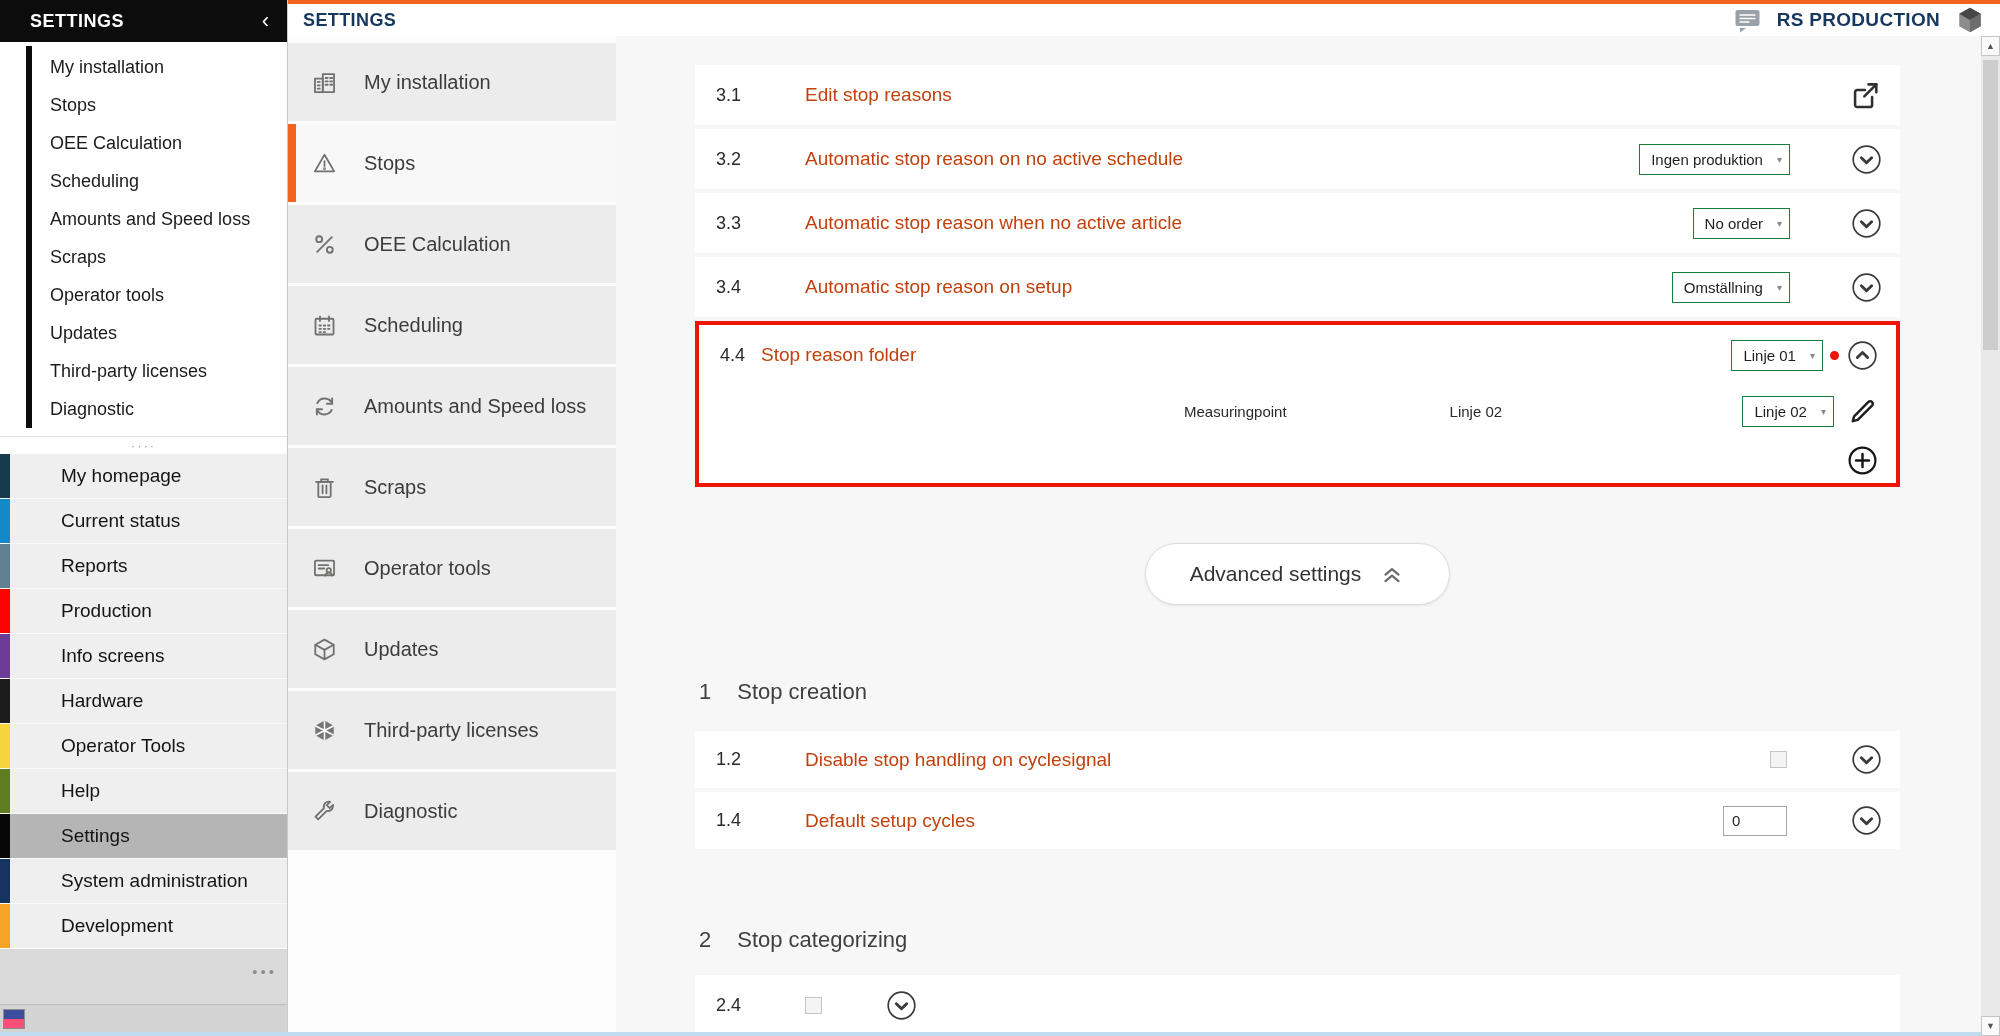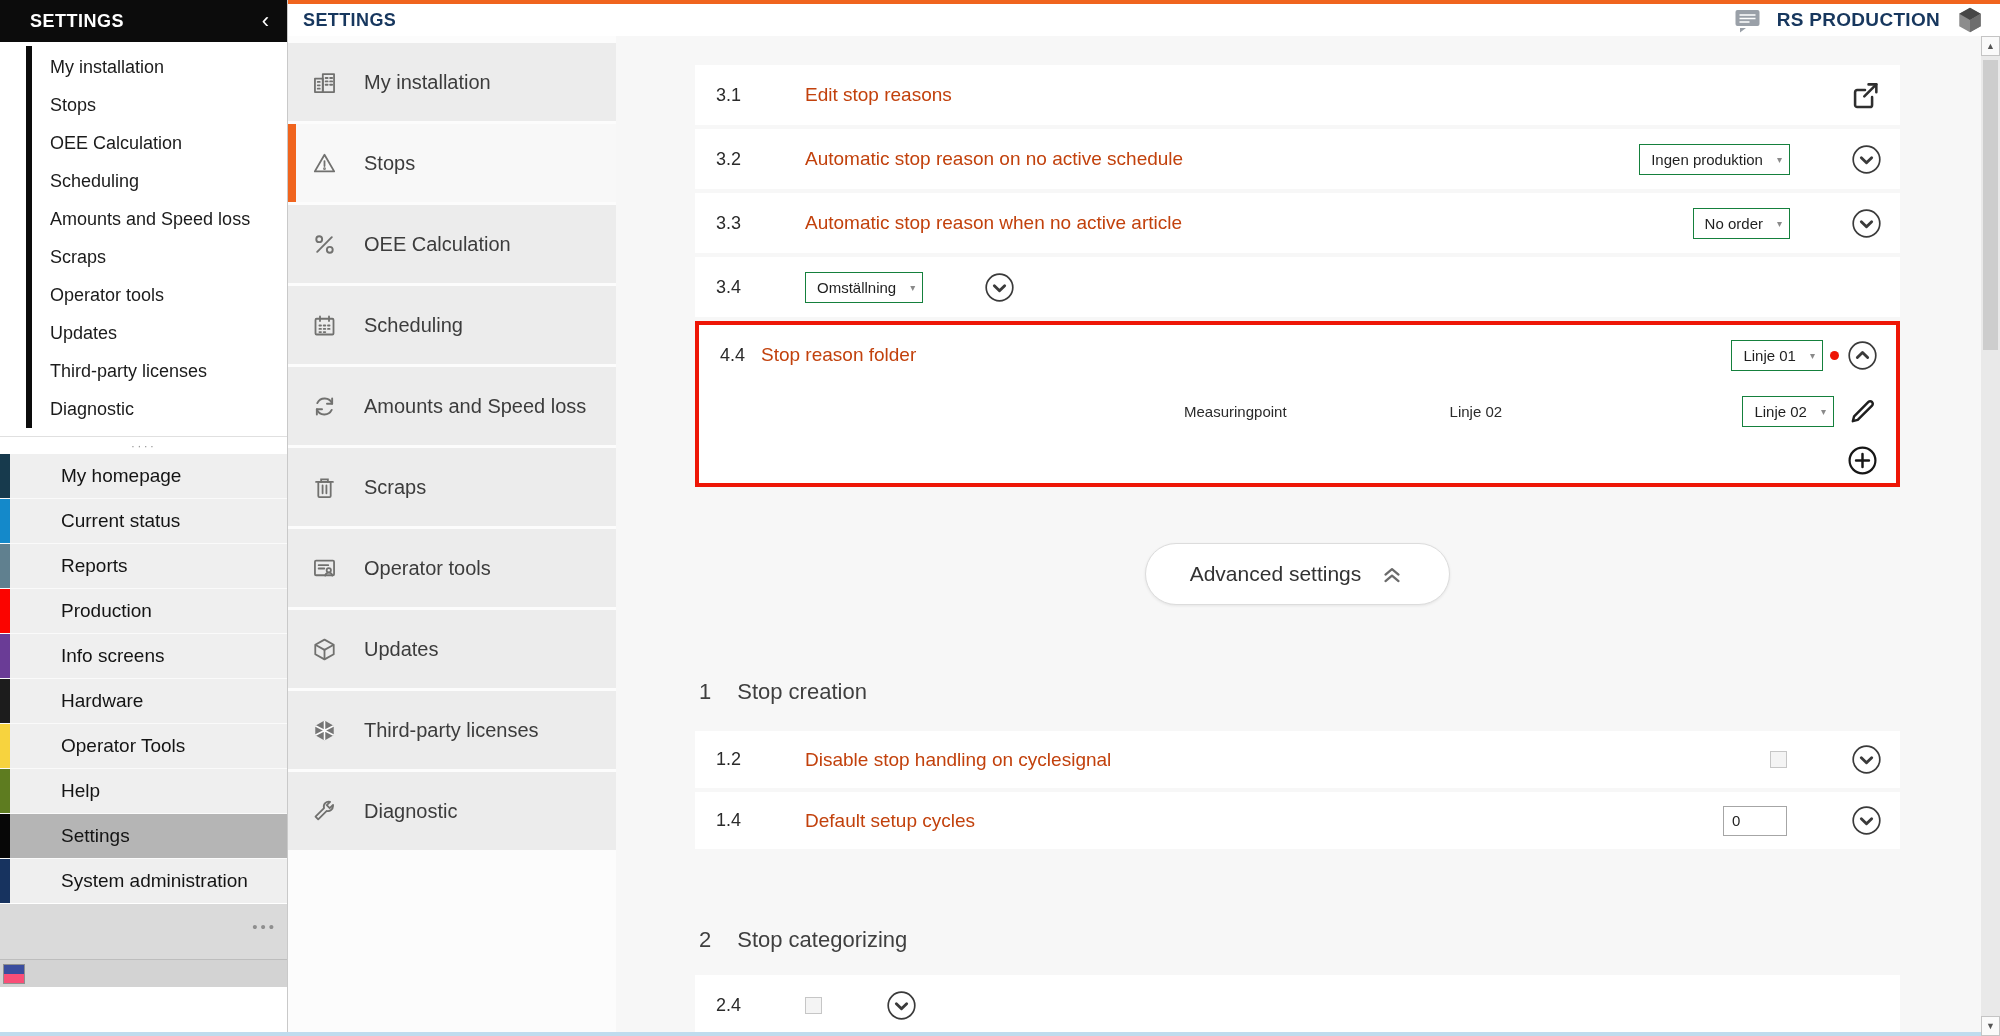--- a/index.html
+++ b/index.html
@@ -165,20 +165,24 @@
       <span class="nav-lbl">Help</span>
       </div>
     <div class="nav-item selected">
       <span class="stripe" style="background-color: rgb(7, 7, 7);"></span>
       <span class="nav-lbl">Settings</span>
       </div>
     <div class="nav-item">
       <span class="stripe" style="background-color: rgb(23, 51, 95);"></span>
       <span class="nav-lbl">System administration</span>
       </div>
+    <div class="nav-item">
+      <span class="stripe" style="background-color: rgb(246, 164, 38);"></span>
+      <span class="nav-lbl">Development</span>
+      </div>
   </nav>
   <div class="sb1-foot">
     <span class="dots">•••</span>
   </div>
   <div class="sb1-bottom">
     <span class="flag">
       <span class="f-top"></span>
       <span class="f-bot"></span>
     </span>
   </div>
@@ -360,20 +364,21 @@
       <button class="icon-btn">
         <svg width="31" height="31" viewBox="0 0 24 24" fill="none">
             <circle cx="12" cy="12" r="10.3" stroke="#3a3a3a" stroke-width="1.3"></circle>
             <path d="M8 10.6l4 4 4-4" stroke="#3a3a3a" stroke-width="2.2" stroke-linecap="round" stroke-linejoin="round"></path>
           </svg>
       </button>
     </div>
 
     <div class="srow">
       <span class="srow-num">3.4</span>
+      <span class="srow-label">Automatic stop reason on setup</span>
       <span class="dd">
         <span>Omställning</span>
         <span class="caret">▾</span>
       </span>
       <button class="icon-btn">
         <svg width="31" height="31" viewBox="0 0 24 24" fill="none">
             <circle cx="12" cy="12" r="10.3" stroke="#3a3a3a" stroke-width="1.3"></circle>
             <path d="M8 10.6l4 4 4-4" stroke="#3a3a3a" stroke-width="2.2" stroke-linecap="round" stroke-linejoin="round"></path>
           </svg>
       </button>

